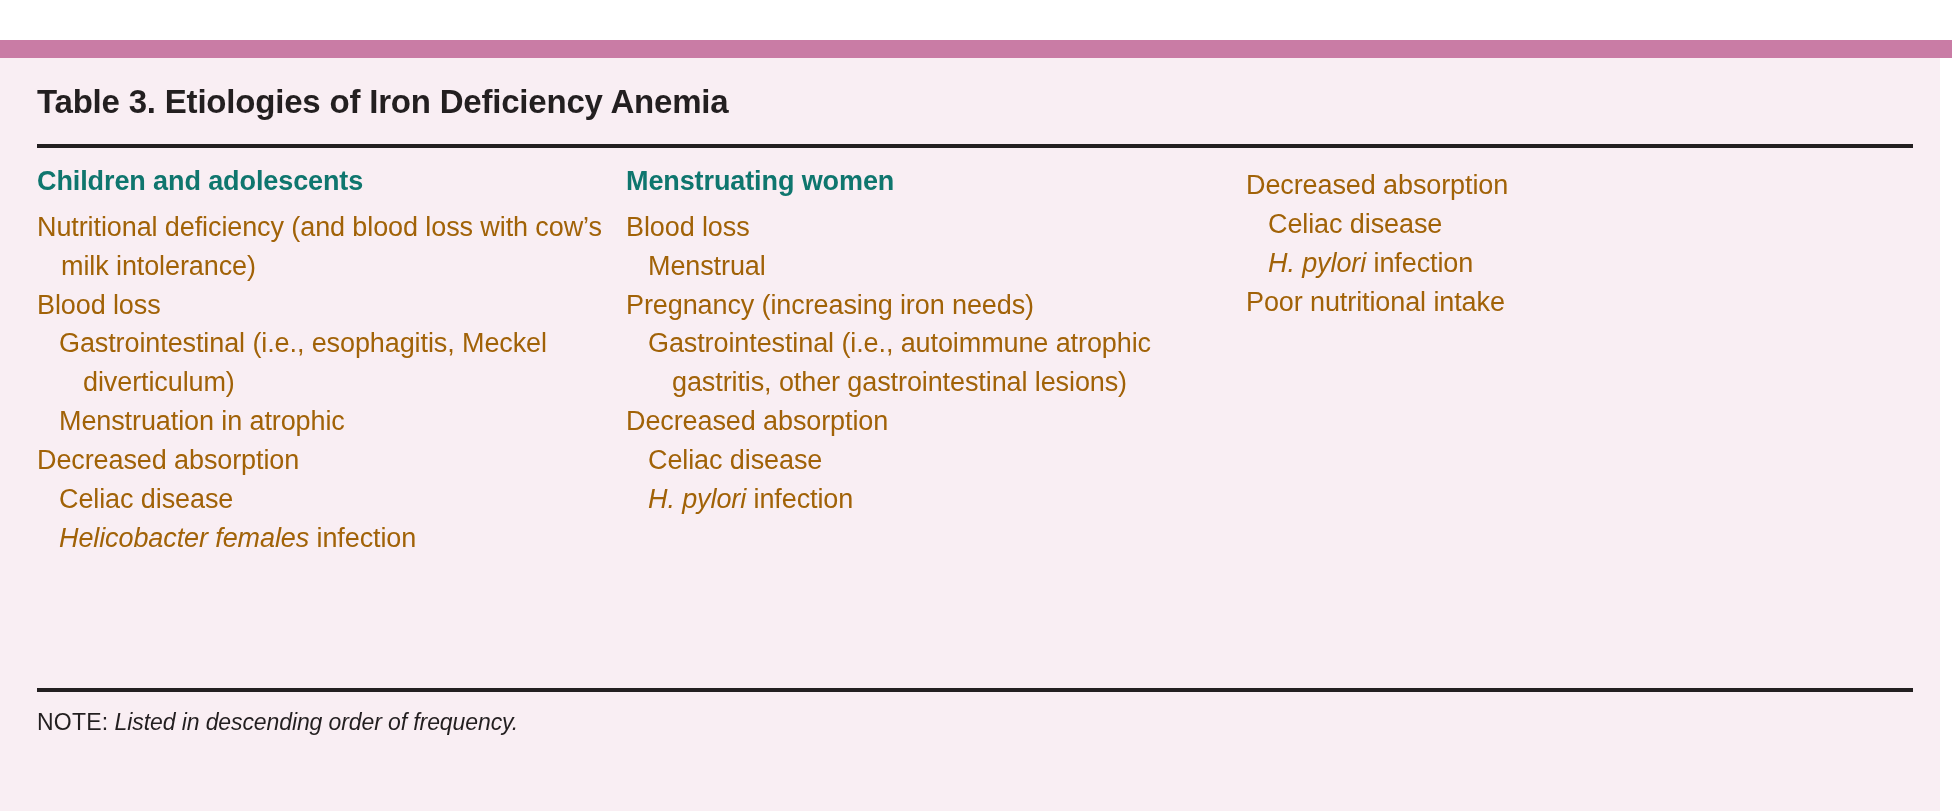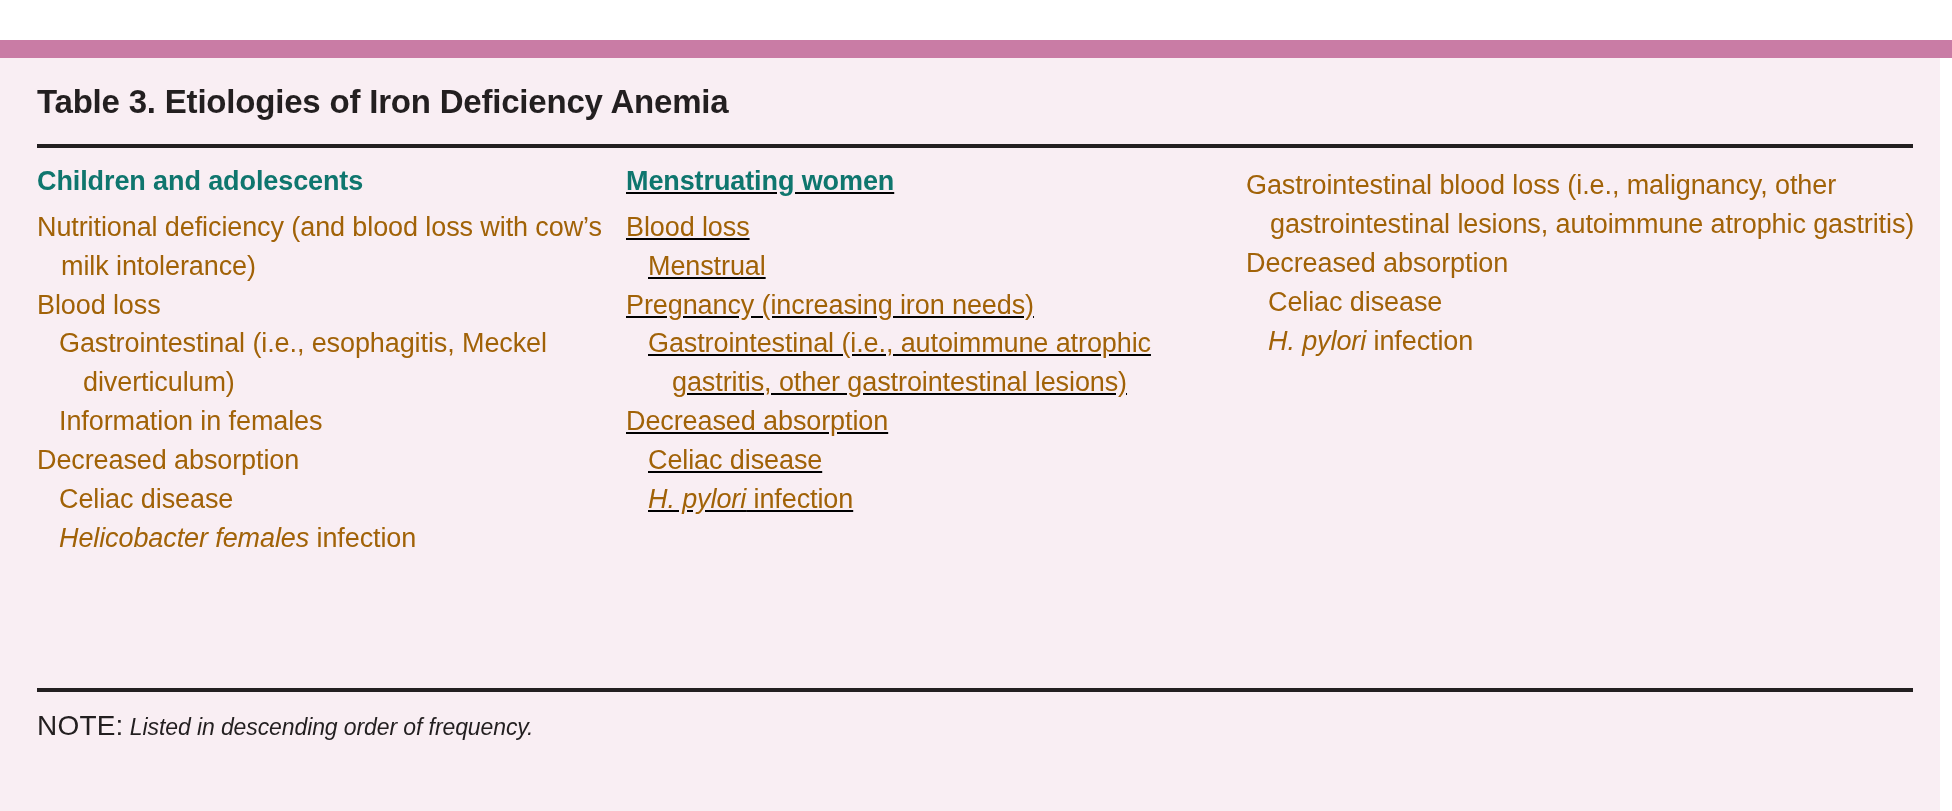--- a/index.html
+++ b/index.html
@@ -64,21 +64,21 @@
   .columns {
     position: absolute;
     left: 0;
     top: 108px;
     width: 1940px;
     display: flex;
   }
 
   .col { flex: 0 0 auto; }
   .col.c1 { width: 613px; padding-left: 37px; }
-  .col.c2 { width: 620px; padding-left: 13px; text-decoration: underline; }
+  .col.c2 { width: 620px; padding-left: 13px; }
   .col.c3 { width: 707px; padding-left: 13px; }
 
   .col-head {
     font-size: 27px;
     font-weight: bold;
     color: #0f766e;
     margin-bottom: 10px;
     line-height: 1.18;
     letter-spacing: -0.1px;
   }
@@ -104,21 +104,21 @@
     font-size: 23px;
     color: #231f20;
     font-style: italic;
     line-height: 1.3;
     margin-bottom: 16px;
     letter-spacing: -0.1px;
   }
   .note-label {
     font-style: normal;
     font-variant: small-caps;
-    font-size: 28px;
+    font-size: 23px;
     letter-spacing: 0.2px;
     text-align: right;
   }
 </style>
 </head>
 <body>
 
 <div id="table-figure">
 
   <div class="rule-bar top"></div>
@@ -128,40 +128,40 @@
     <div class="table-title">Table 3. Etiologies of Iron Deficiency Anemia</div>
 
     <div class="hrule upper"></div>
 
     <div class="columns" id="columns-root">
         <div class="col c1">
           <div class="col-head">Children and adolescents</div>
           <div class="entry wrap0">Nutritional deficiency (and blood loss with cow’s milk intolerance)</div>
           <div class="entry wrap0">Blood loss</div>
           <div class="entry wrap1">Gastrointestinal (i.e., esophagitis, Meckel diverticulum)</div>
-          <div class="entry wrap1">Information in females</div>
+          <div class="entry wrap1">Menstruation in atrophic</div>
           <div class="entry wrap0">Decreased absorption</div>
           <div class="entry wrap1">Celiac disease</div>
           <div class="entry wrap1"><i>Helicobacter females</i><span> infection</span></div>
         </div>
         <div class="col c2">
           <div class="col-head">Menstruating women</div>
           <div class="entry wrap0">Blood loss</div>
           <div class="entry wrap1">Menstrual</div>
           <div class="entry wrap0">Pregnancy (increasing iron needs)</div>
           <div class="entry wrap1">Gastrointestinal (i.e., autoimmune atrophic gastritis, other gastrointestinal lesions)</div>
           <div class="entry wrap0">Decreased absorption</div>
           <div class="entry wrap1">Celiac disease</div>
           <div class="entry wrap1"><i>H. pylori</i><span> infection</span></div>
         </div>
         <div class="col c3">
-          <div class="entry wrap0">Gastrointestinal blood loss (i.e., malignancy, other gastrointestinal lesions, autoimmune atrophic gastritis)</div>
           <div class="entry wrap0">Decreased absorption</div>
           <div class="entry wrap1">Celiac disease</div>
           <div class="entry wrap1"><i>H. pylori</i><span> infection</span></div>
+          <div class="entry wrap0">Poor nutritional intake</div>
         </div>
       </div>
 
     <div class="hrule lower"></div>
 
     <div class="footnotes">
       <div class="note-line"><span class="note-label">NOTE:</span> <span>Listed in descending order of frequency.</span></div>
     </div>
 
   </div>

